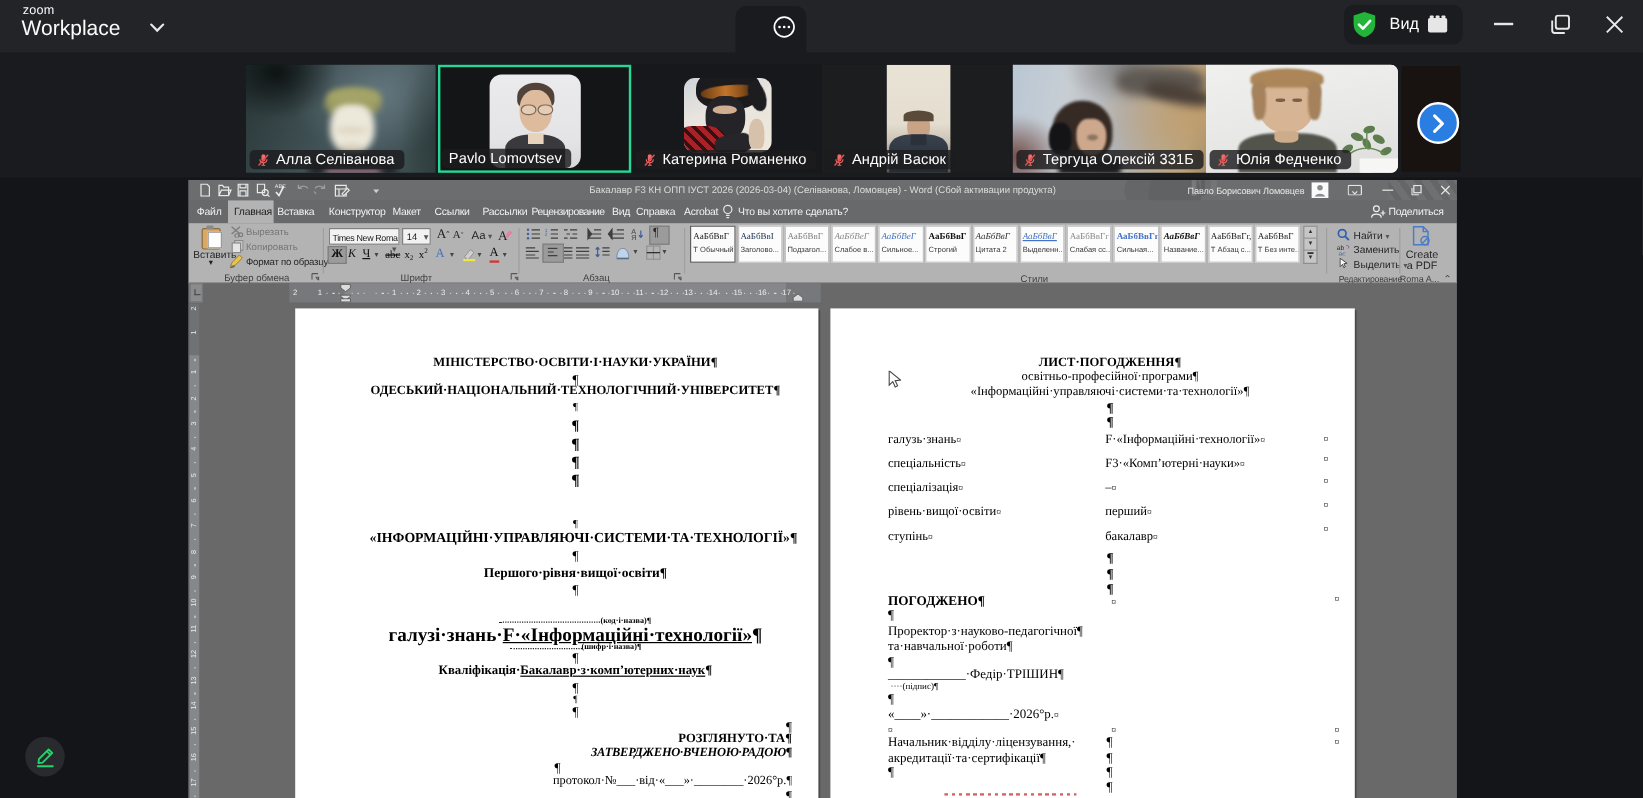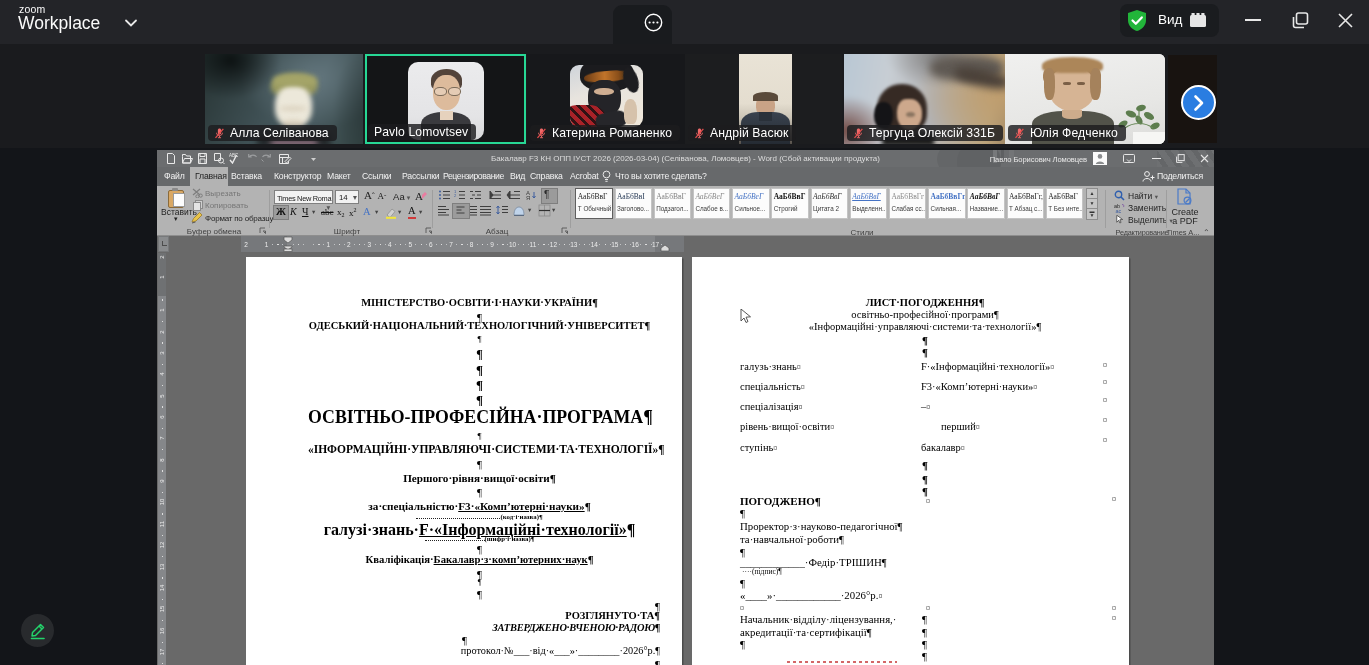--- a/index.html
+++ b/index.html
@@ -450,21 +450,21 @@
       <div class="abs" style="left:1009px;top:4px;width:1px;height:38px;background:#9e9e9e;"></div>
 
       <svg class="abs" style="left:1019px;top:2px;" width="17" height="18" viewBox="0 0 17 18">
           <path d="M2 1 h8 l4 4 v11 h-12 Z" fill="none" stroke="#4a7ac8" stroke-width="1.2"></path>
           <path d="M10 1 v4 h4" fill="none" stroke="#4a7ac8" stroke-width="1.2"></path>
           <circle cx="11.5" cy="12.5" r="3.4" fill="none" stroke="#4a7ac8" stroke-width="1.2"></circle>
           <path d="M9.5 14.5 l4 -4" stroke="#4a7ac8" stroke-width="1.2"></path>
         </svg>
       <div class="abs" style="left:1013px;top:21px;width:30px;text-align:center;font-size:9px;color:#262626;">Create</div>
       <div class="abs" style="left:1013px;top:30px;width:30px;text-align:center;font-size:9px;color:#262626;">a PDF</div>
-      <div class="abs" style="left:1002px;top:42px;width:48px;text-align:center;font-size:7.5px;color:#404040;">Times A...</div>
+      <div class="abs" style="left:1002px;top:42px;width:48px;text-align:center;font-size:7.5px;color:#404040;">Roma A...</div>
       <div class="abs" style="left:1046px;top:42px;font-size:8px;color:#444;">⌃</div>
     </div>
 
     <div class="abs" style="left:0;top:86px;width:1057px;height:17px;background:#696969;">
       <div class="abs" style="left:1px;top:0;width:11px;height:16px;background:#8a8c8e;border:1px solid #77797b;box-sizing:border-box;">
           <div style="width:4px;height:4px;border-left:1.2px solid #4c4c4c;border-bottom:1.2px solid #4c4c4c;margin:4px 0 0 3px;"></div>
         </div>
       <div class="abs" style="left:84px;top:0;width:443px;height:16px;background:#76787b;"></div>
       <div class="abs" style="left:130px;top:0;width:368px;height:16px;background:#85878a;"></div>
       <div class="abs" style="left:167.4px;top:4.5px;width:8px;text-align:center;font-size:6.5px;color:#ececec;">1</div>
@@ -596,27 +596,25 @@
       <div class="abs" style="left:4.5px;top:409.8px;width:1.4px;height:1.4px;background:#dedede;"></div>
       <div class="abs" style="left:89px;top:4px;width:436px;height:408px;background:#fff;box-shadow:1.5px 1.5px 0 rgba(40,40,40,.45);" id="pg1">
       <div class="ds c1 b" style="top:41px;font-size:10.5px;">МІНІСТЕРСТВО·ОСВІТИ·І·НАУКИ·УКРАЇНИ¶</div>
       <div class="ds c1" style="top:55px;font-size:11px;">¶</div>
       <div class="ds c1 b" style="top:64px;font-size:10.5px;">ОДЕСЬКИЙ·НАЦІОНАЛЬНИЙ·ТЕХНОЛОГІЧНИЙ·УНІВЕРСИТЕТ¶</div>
       <div class="ds c1" style="top:78px;font-size:9px;">¶</div>
       <div class="ds c1 b" style="top:91px;font-size:12px;">¶</div>
       <div class="ds c1 b" style="top:106px;font-size:13px;">¶</div>
       <div class="ds c1 b" style="top:121px;font-size:13px;">¶</div>
       <div class="ds c1 b" style="top:136px;font-size:13px;">¶</div>
-      <div class="ds c1 b" style="top:152px;font-size:17.8px;">ОСВІТНЬО-ПРОФЕСІЙНА·ПРОГРАМА¶</div>
       <div class="ds c1" style="top:175px;font-size:9px;">¶</div>
       <div class="ds c1 b" style="top:187px;font-size:11.5px;letter-spacing:-0.05px;">«ІНФОРМАЦІЙНІ·УПРАВЛЯЮЧІ·СИСТЕМИ·ТА·ТЕХНОЛОГІЇ»¶</div>
       <div class="ds c1" style="top:202px;font-size:11px;">¶</div>
       <div class="ds c1 b" style="top:216px;font-size:11.2px;">Першого·рівня·вищої·освіти¶</div>
       <div class="ds c1" style="top:230px;font-size:11px;">¶</div>
-      <div class="ds c1 b" style="top:244px;font-size:11.2px;">за·спеціальністю·<span style="text-decoration:underline;">F3·«Комп’ютерні·науки»</span>¶</div>
       <div class="ds c1" style="top:256px;font-size:6.8px;"><span style="display:inline-block;width:84px;border-bottom:1px dotted #222;height:5px;"></span><span class="b">(код·і·назва)¶</span></div>
       <div class="ds c1 b" style="top:265px;font-size:16px;">галузі·знань·<span style="text-decoration:underline;">F·«Інформаційні·технології»</span>¶</div>
       <div class="ds c1" style="top:278px;font-size:6.8px;"><span style="display:inline-block;width:60px;border-bottom:1px dotted #222;height:5px;"></span><span class="b">(шифр·і·назва)¶</span></div>
       <div class="ds c1" style="top:287px;font-size:11px;">¶</div>
       <div class="ds c1 b" style="top:297px;font-size:10.7px;">Кваліфікація·<span style="text-decoration:underline;">Бакалавр·з·комп’ютерних·наук</span>¶</div>
       <div class="ds c1" style="top:312px;font-size:11px;">¶</div>
       <div class="ds c1" style="top:322px;font-size:8px;">¶</div>
       <div class="ds c1" style="top:332px;font-size:11px;">¶</div>
       <div class="ds r1" style="top:344px;font-size:11px;">¶</div>
       <div class="ds r1 b" style="top:354px;font-size:10.5px;">РОЗГЛЯНУТО·ТА¶</div>
@@ -634,21 +632,21 @@
       <div class="ds" style="top:105px;left:48px;font-size:10.5px;">галузь·знань<span style="font-size:8px;">¤</span></div>
       <div class="ds" style="top:105px;left:229px;font-size:10.5px;">F·«Інформаційні·технології»<span style="font-size:8px;">¤</span></div>
       <div class="ds" style="top:105px;left:411px;font-size:8px;">¤</div>
       <div class="ds" style="top:125px;left:48px;font-size:10.5px;">спеціальність<span style="font-size:8px;">¤</span></div>
       <div class="ds" style="top:125px;left:229px;font-size:10.5px;">F3·«Комп’ютерні·науки»<span style="font-size:8px;">¤</span></div>
       <div class="ds" style="top:122px;left:411px;font-size:8px;">¤</div>
       <div class="ds" style="top:145px;left:48px;font-size:10.5px;">спеціалізація<span style="font-size:8px;">¤</span></div>
       <div class="ds" style="top:145px;left:229px;font-size:10.5px;">–<span style="font-size:8px;">¤</span></div>
       <div class="ds" style="top:140px;left:411px;font-size:8px;">¤</div>
       <div class="ds" style="top:165px;left:48px;font-size:10.5px;">рівень·вищої·освіти<span style="font-size:8px;">¤</span></div>
-      <div class="ds" style="top:165px;left:229px;font-size:10.5px;margin-left:20px;">перший<span style="font-size:8px;">¤</span></div>
+      <div class="ds" style="top:165px;left:229px;font-size:10.5px;">перший<span style="font-size:8px;">¤</span></div>
       <div class="ds" style="top:160px;left:411px;font-size:8px;">¤</div>
       <div class="ds" style="top:186px;left:48px;font-size:10.5px;">ступінь<span style="font-size:8px;">¤</span></div>
       <div class="ds" style="top:186px;left:229px;font-size:10.5px;">бакалавр<span style="font-size:8px;">¤</span></div>
       <div class="ds" style="top:180px;left:411px;font-size:8px;">¤</div>
       <div class="ds c2 b" style="top:203px;font-size:11px;">¶</div>
       <div class="ds c2 b" style="top:217px;font-size:11px;">¶</div>
       <div class="ds c2 b" style="top:229px;font-size:11px;">¶</div>
       <div class="ds b" style="top:239px;left:48px;font-size:11px;">ПОГОДЖЕНО¶</div>
       <div class="ds" style="top:241px;left:234px;font-size:8px;">¤</div>
       <div class="ds" style="top:239px;left:420px;font-size:8px;">¤</div>

